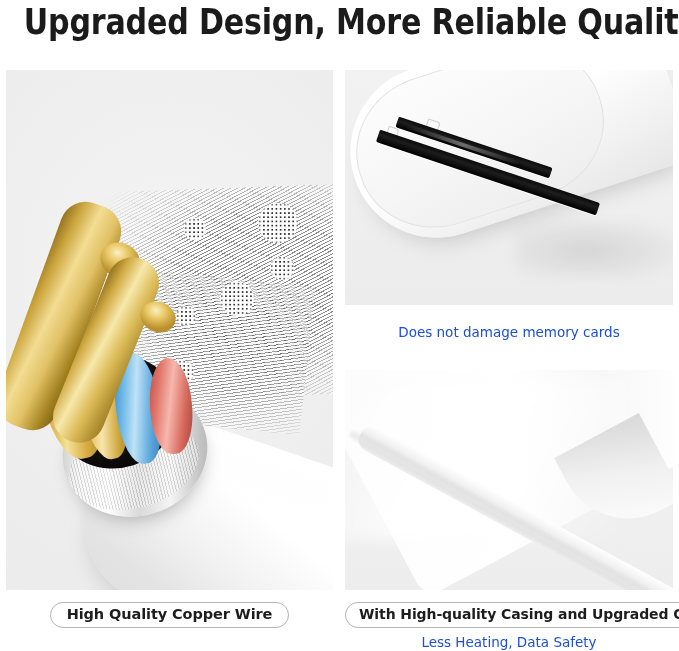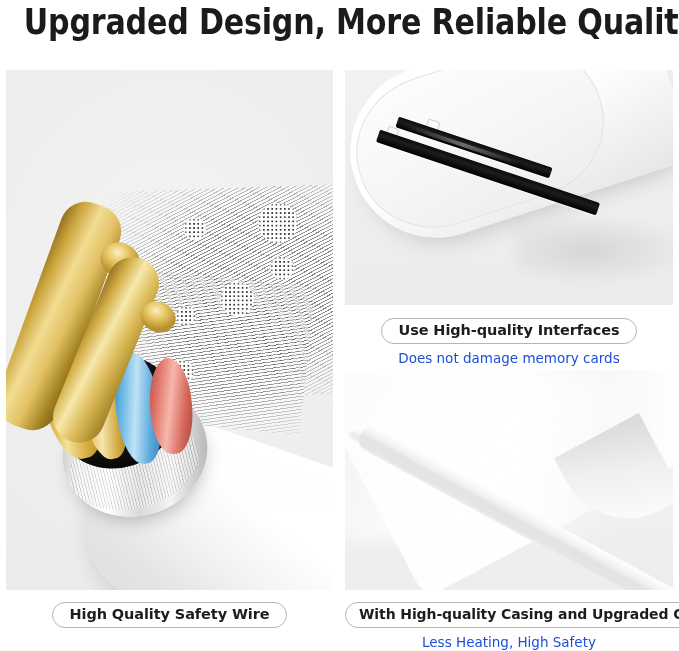--- a/index.html
+++ b/index.html
@@ -376,34 +376,33 @@
     <div class="reader-face"></div>
     <div class="card-icon card-icon-1"></div>
     <div class="card-icon card-icon-2"></div>
     <div class="slot slot-upper"></div>
     <div class="slot-gloss"></div>
     <div class="slot slot-lower"></div>
   </div>
 </div>
 
 <div class="caption-block caption-mid">
-  <span class="pill">Use High-quality Interfaces</span>
   <div class="subcaption">Does not damage memory cards</div>
 </div>
 
 <div class="panel panel-casing">
   <div class="casing-stage">
     <div class="casing-body"></div>
     <div class="casing-gloss"></div>
     <div class="casing-edge"></div>
     <div class="casing-edge-2"></div>
     <div class="casing-corner"></div>
   </div>
 </div>
 
 <div class="caption-block caption-left">
-  <span class="pill">High Quality Safety Wire</span>
+  <span class="pill">High Quality Copper Wire</span>
 </div>
 
 <div class="caption-block caption-right">
   <span class="pill">With High-quality Casing and Upgraded Chip</span>
-  <div class="subcaption">Less Heating, High Safety</div>
+  <div class="subcaption">Less Heating, Data Safety</div>
 </div>
 
 </body></html>

